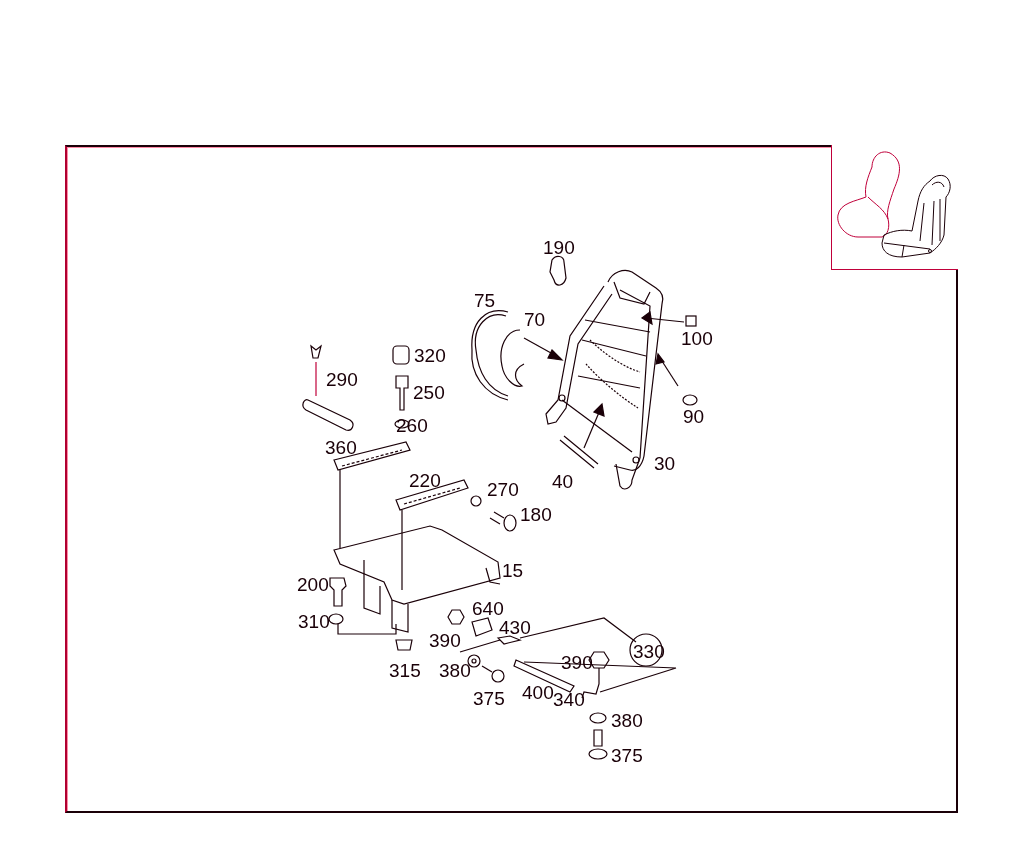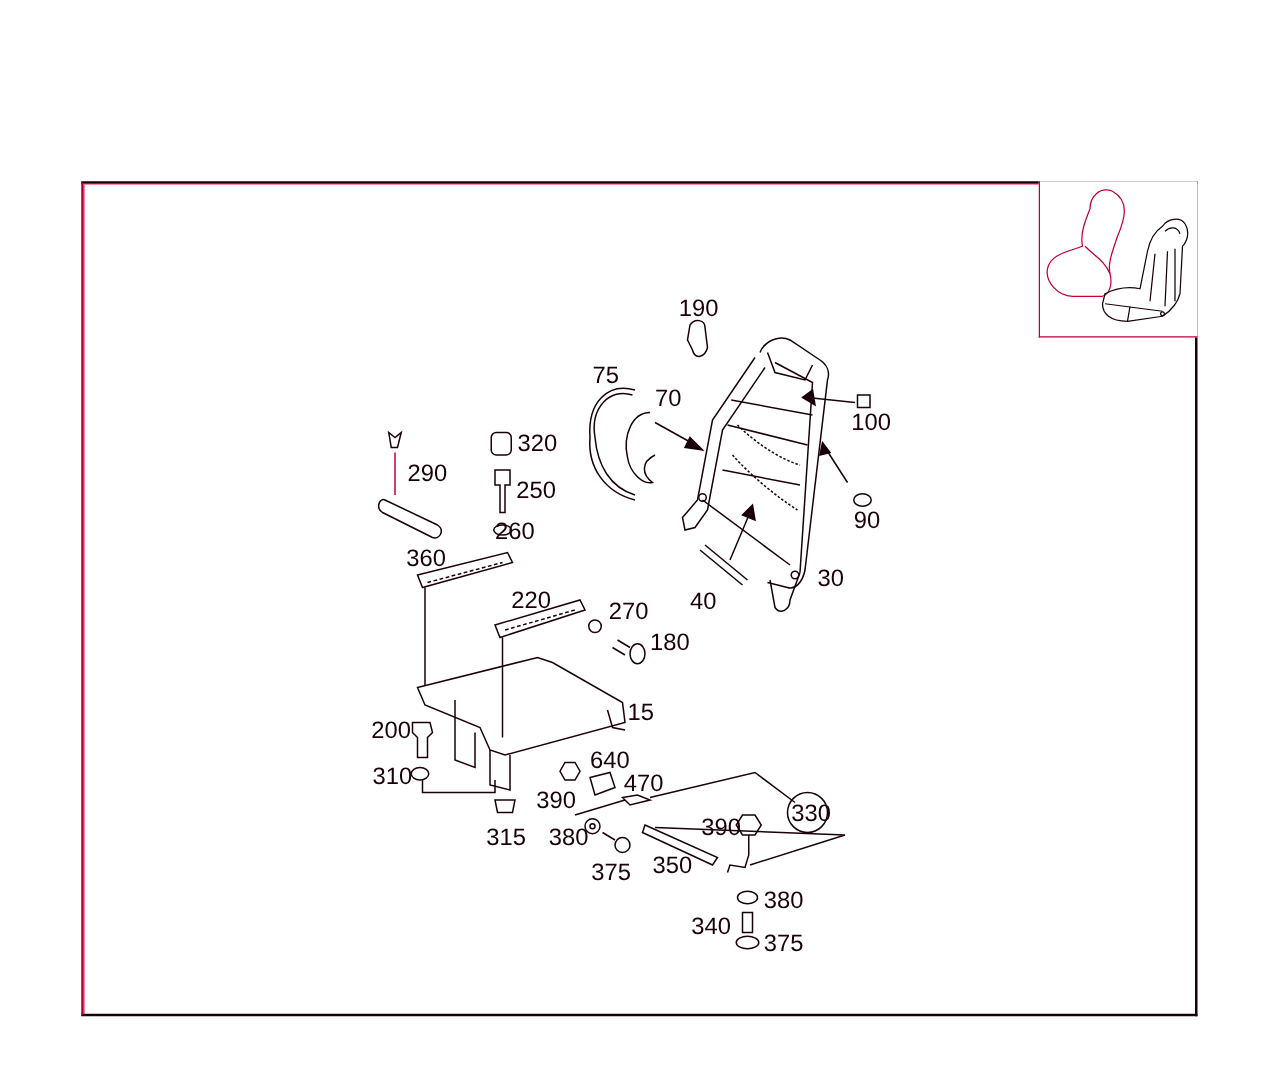--- a/index.html
+++ b/index.html
@@ -143,24 +143,24 @@
   <span class="lbl" style="left:325px;top:438px">360</span>
   <span class="lbl" style="left:552px;top:472px">40</span>
   <span class="lbl" style="left:654px;top:454px">30</span>
   <span class="lbl" style="left:409px;top:471px">220</span>
   <span class="lbl" style="left:487px;top:480px">270</span>
   <span class="lbl" style="left:520px;top:505px">180</span>
   <span class="lbl" style="left:502px;top:561px">15</span>
   <span class="lbl" style="left:297px;top:575px">200</span>
   <span class="lbl" style="left:472px;top:599px">640</span>
   <span class="lbl" style="left:298px;top:612px">310</span>
-  <span class="lbl" style="left:499px;top:618px">470</span>
+  <span class="lbl" style="left:499px;top:618px">430</span>
   <span class="lbl" style="left:429px;top:631px">390</span>
   <span class="lbl" style="left:633px;top:642px">330</span>
   <span class="lbl" style="left:561px;top:653px">390</span>
   <span class="lbl" style="left:389px;top:661px">315</span>
   <span class="lbl" style="left:439px;top:661px">380</span>
-  <span class="lbl" style="left:522px;top:683px">350</span>
+  <span class="lbl" style="left:522px;top:683px">400</span>
   <span class="lbl" style="left:473px;top:689px">375</span>
-  <span class="lbl" style="left:553px;top:732px">340</span>
+  <span class="lbl" style="left:553px;top:690px">340</span>
   <span class="lbl" style="left:611px;top:711px">380</span>
   <span class="lbl" style="left:611px;top:746px">375</span>
 </div>
 
 </body></html>

